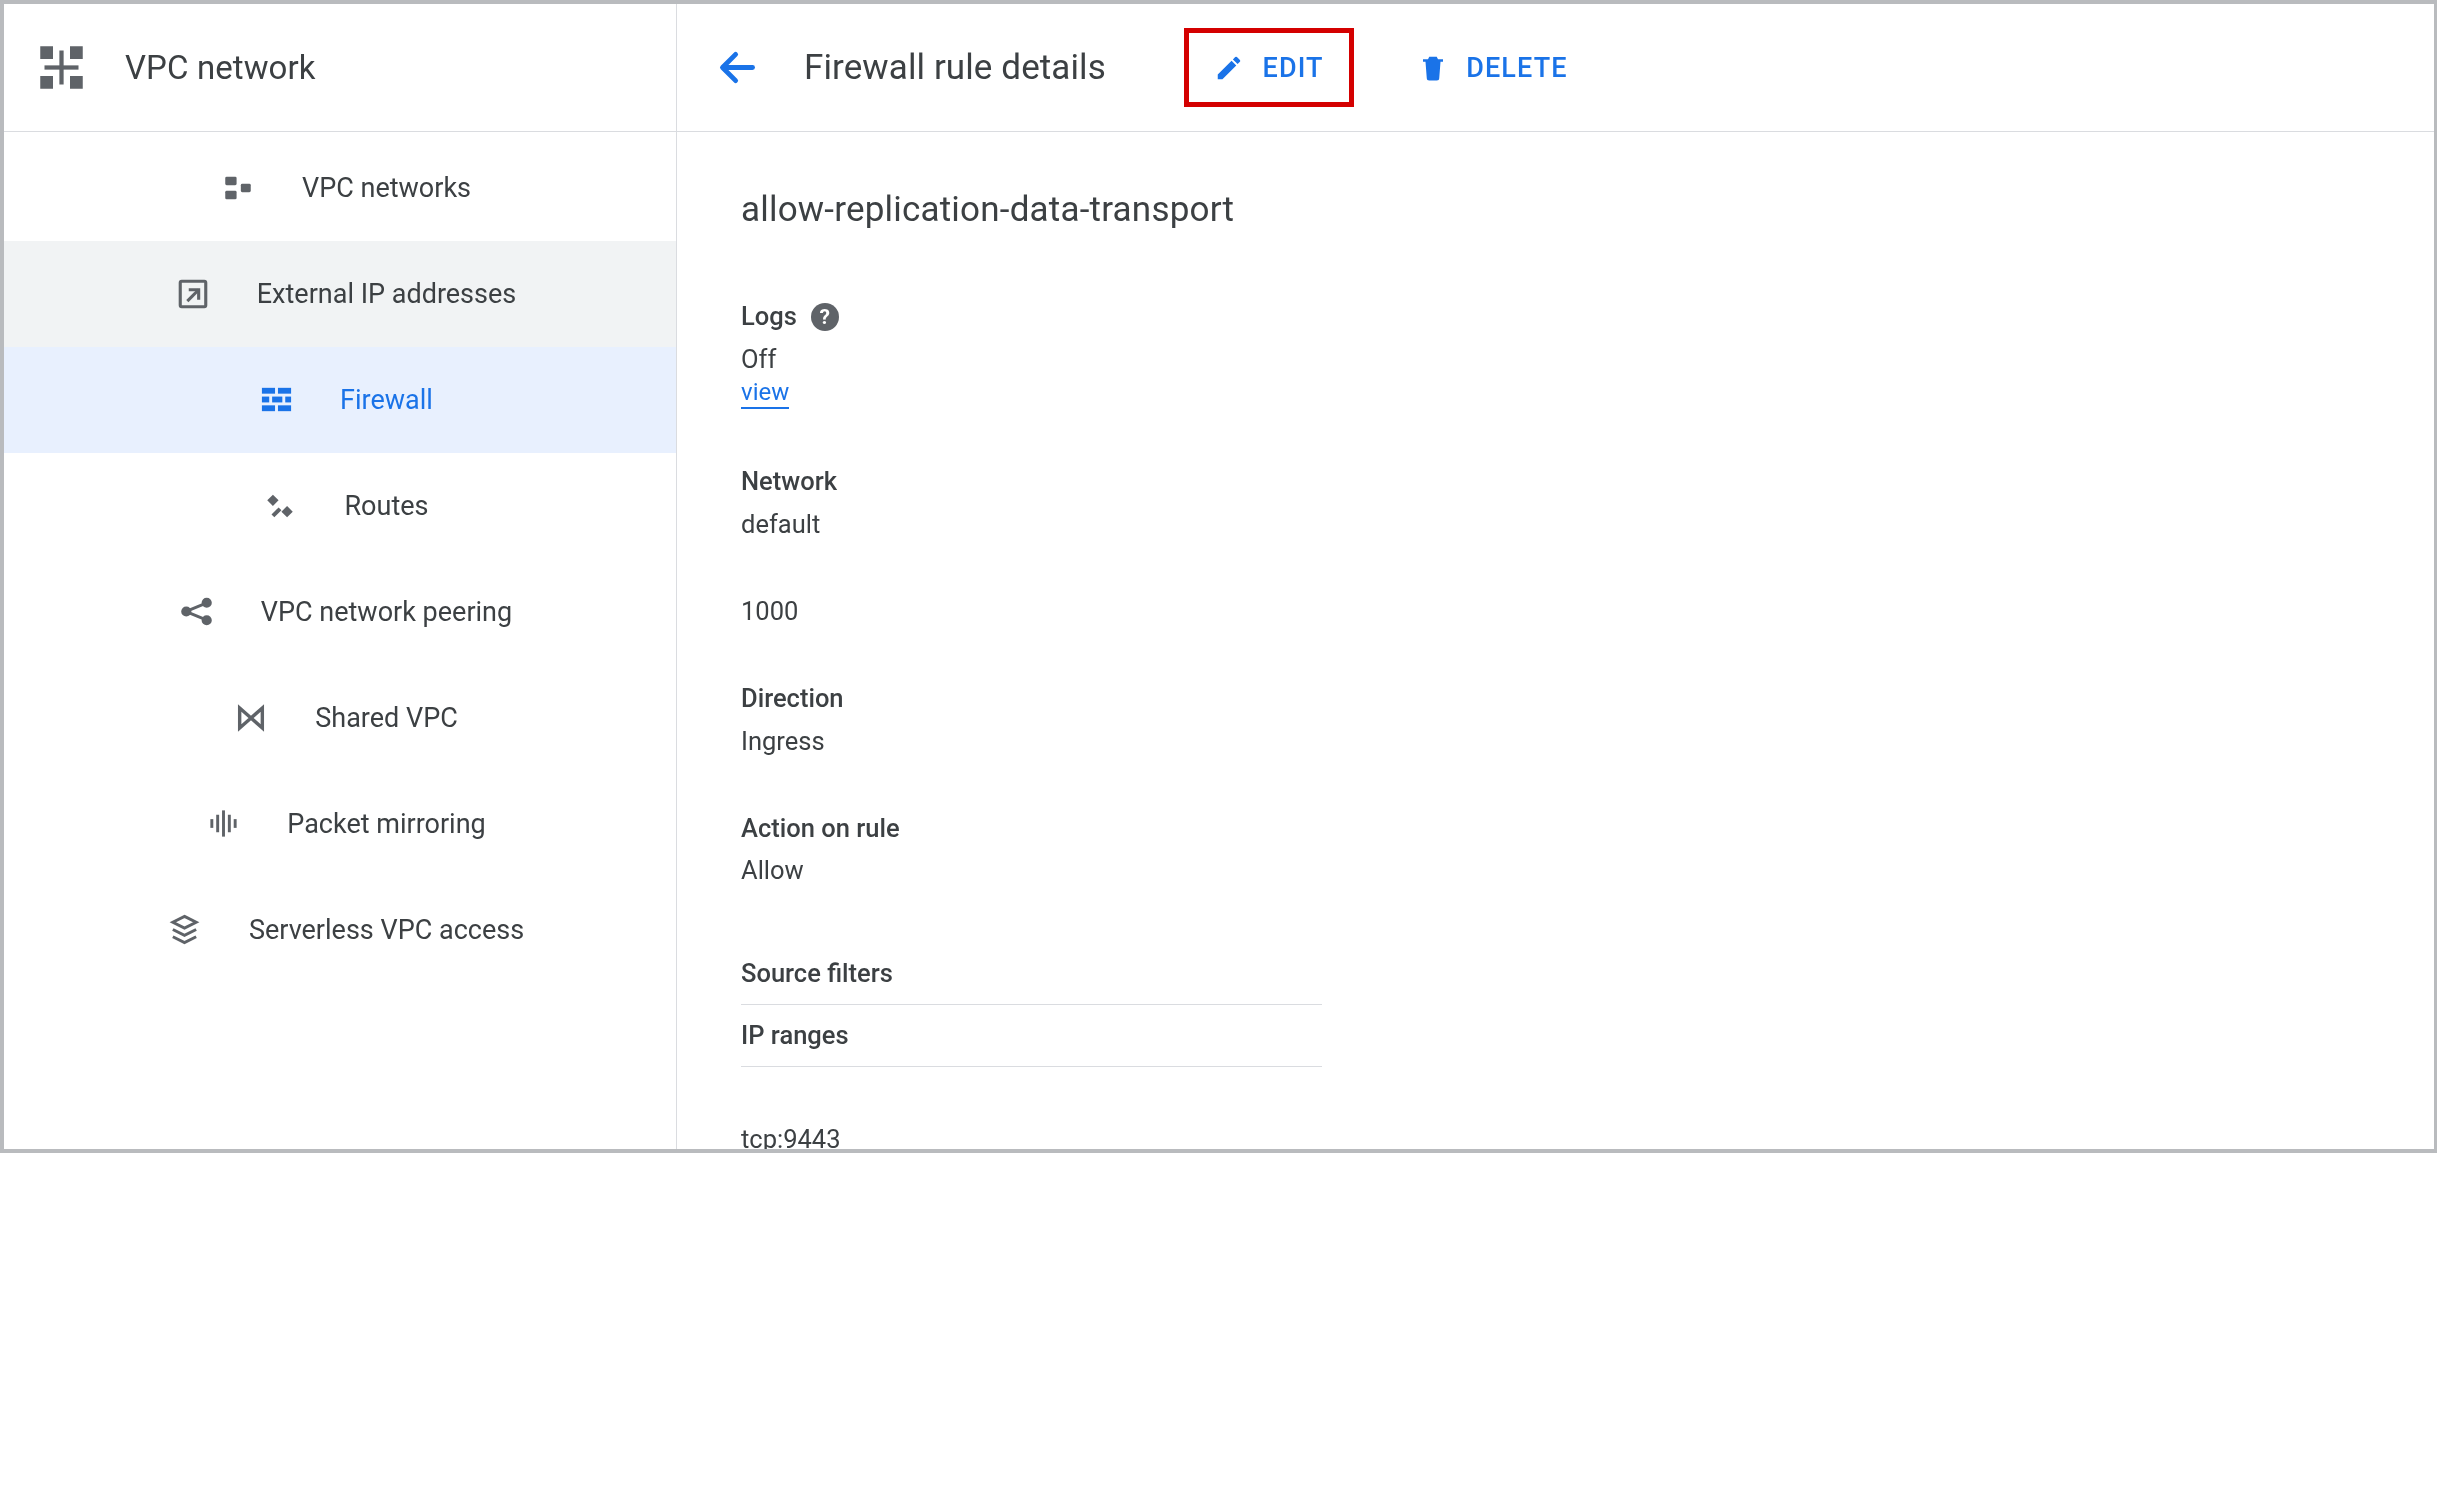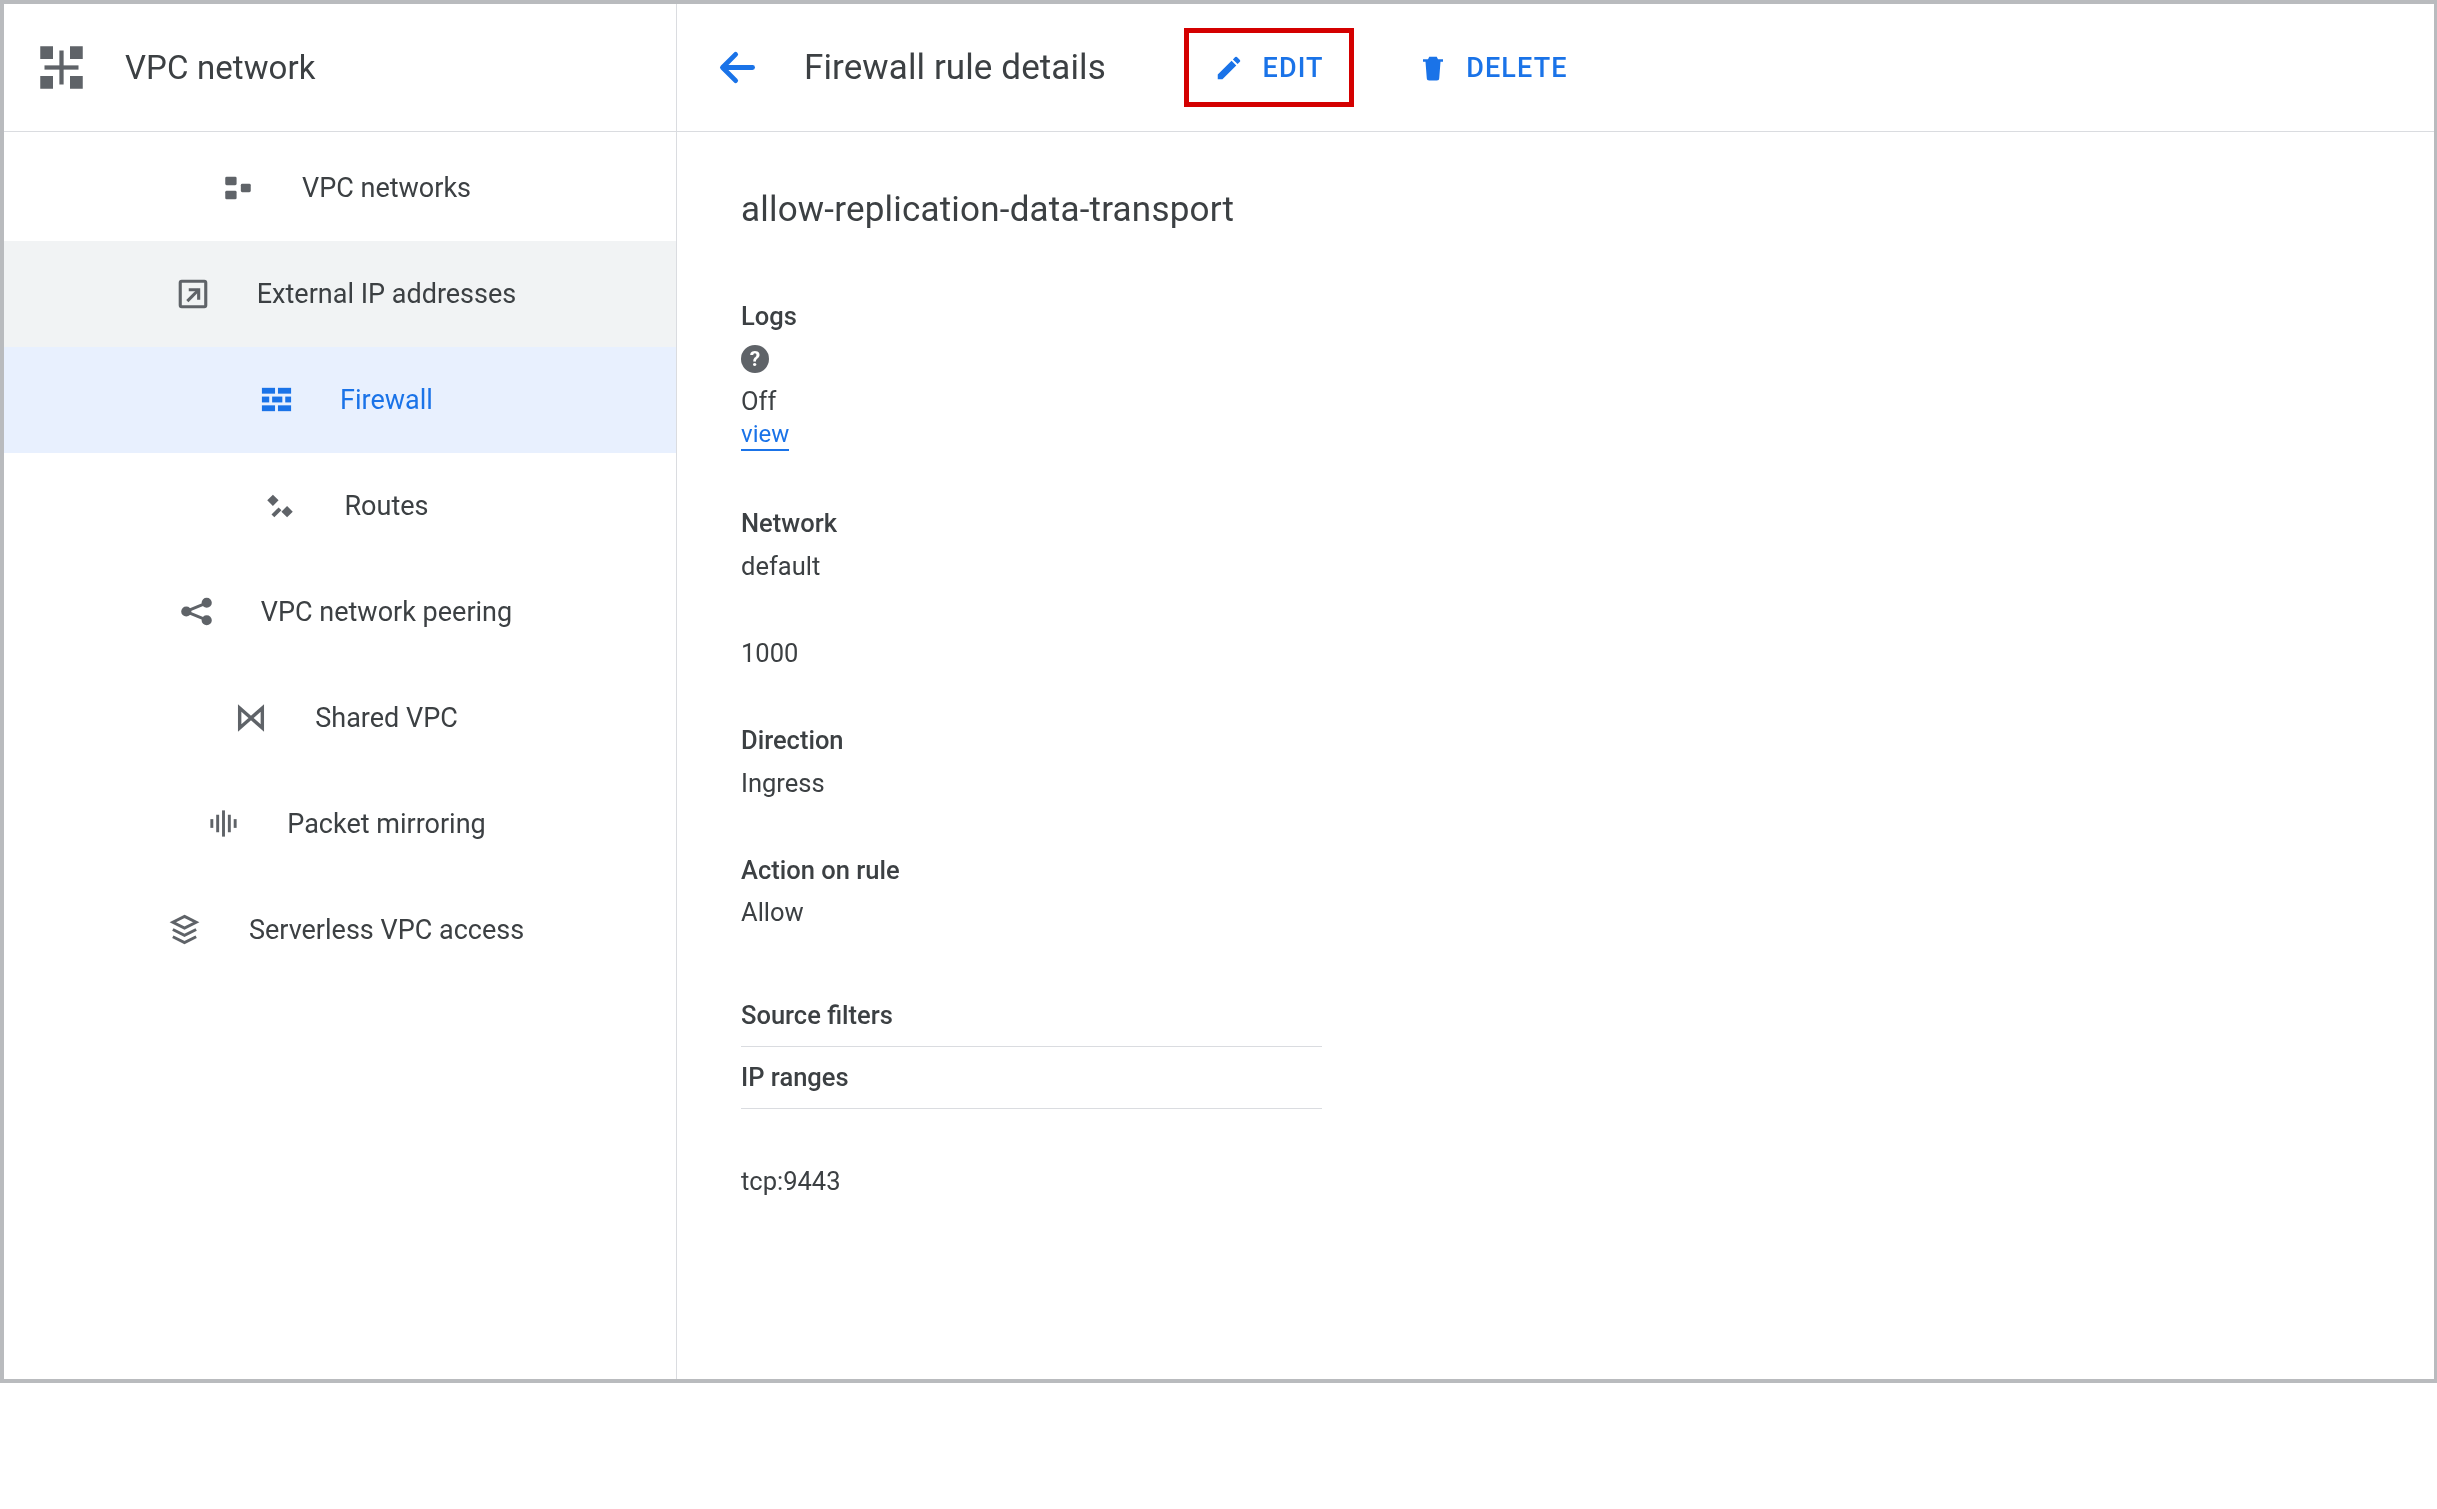--- a/index.html
+++ b/index.html
@@ -14,21 +14,21 @@
   }
   *{box-sizing:border-box;}
   html,body{margin:0;padding:0;height:100%;}
   body{
     font-family:"Google Sans",Roboto,"Helvetica Neue",Arial,sans-serif;
     font-size:23px;
     color:var(--text);
     background:#fff;
   }
   .frame{
-    width:2438px;height:1383px;
+    width:2438px;height:1153px;
     border:4.3px solid #b9bbbe;
     position:relative;
     overflow:hidden;
     background:#fff;
   }
   .layout{display:flex;height:100%;}
   
   .sidebar{
     width:673px;flex:none;
     border-right:1.4px solid var(--border);
@@ -102,23 +102,22 @@
     padding:57px 64px 28px 64px;
     overflow:auto;
   }
   .rule-name{
     font-size:35px;font-weight:400;color:var(--text2);
     margin:0 0 71px 0;letter-spacing:0.2px;
   }
   .field{margin-bottom:57px;}
   .field-label{
     font-size:25.5px;font-weight:500;color:var(--text2);
-    display:flex;align-items:flex-start;gap:14px;
+    display:flex;align-items:flex-end;gap:14px;
     margin-bottom:12.8px;
-    flex-direction:column;
   }
   .help-icon{
     width:28px;height:28px;border-radius:50%;
     background:#5f6368;color:#fff;
     display:inline-flex;align-items:center;justify-content:center;
     font-size:21px;font-weight:700;
   }
   .field-value{font-size:25.5px;color:#3c4043;}
   .link{
     color:var(--blue);cursor:pointer;

